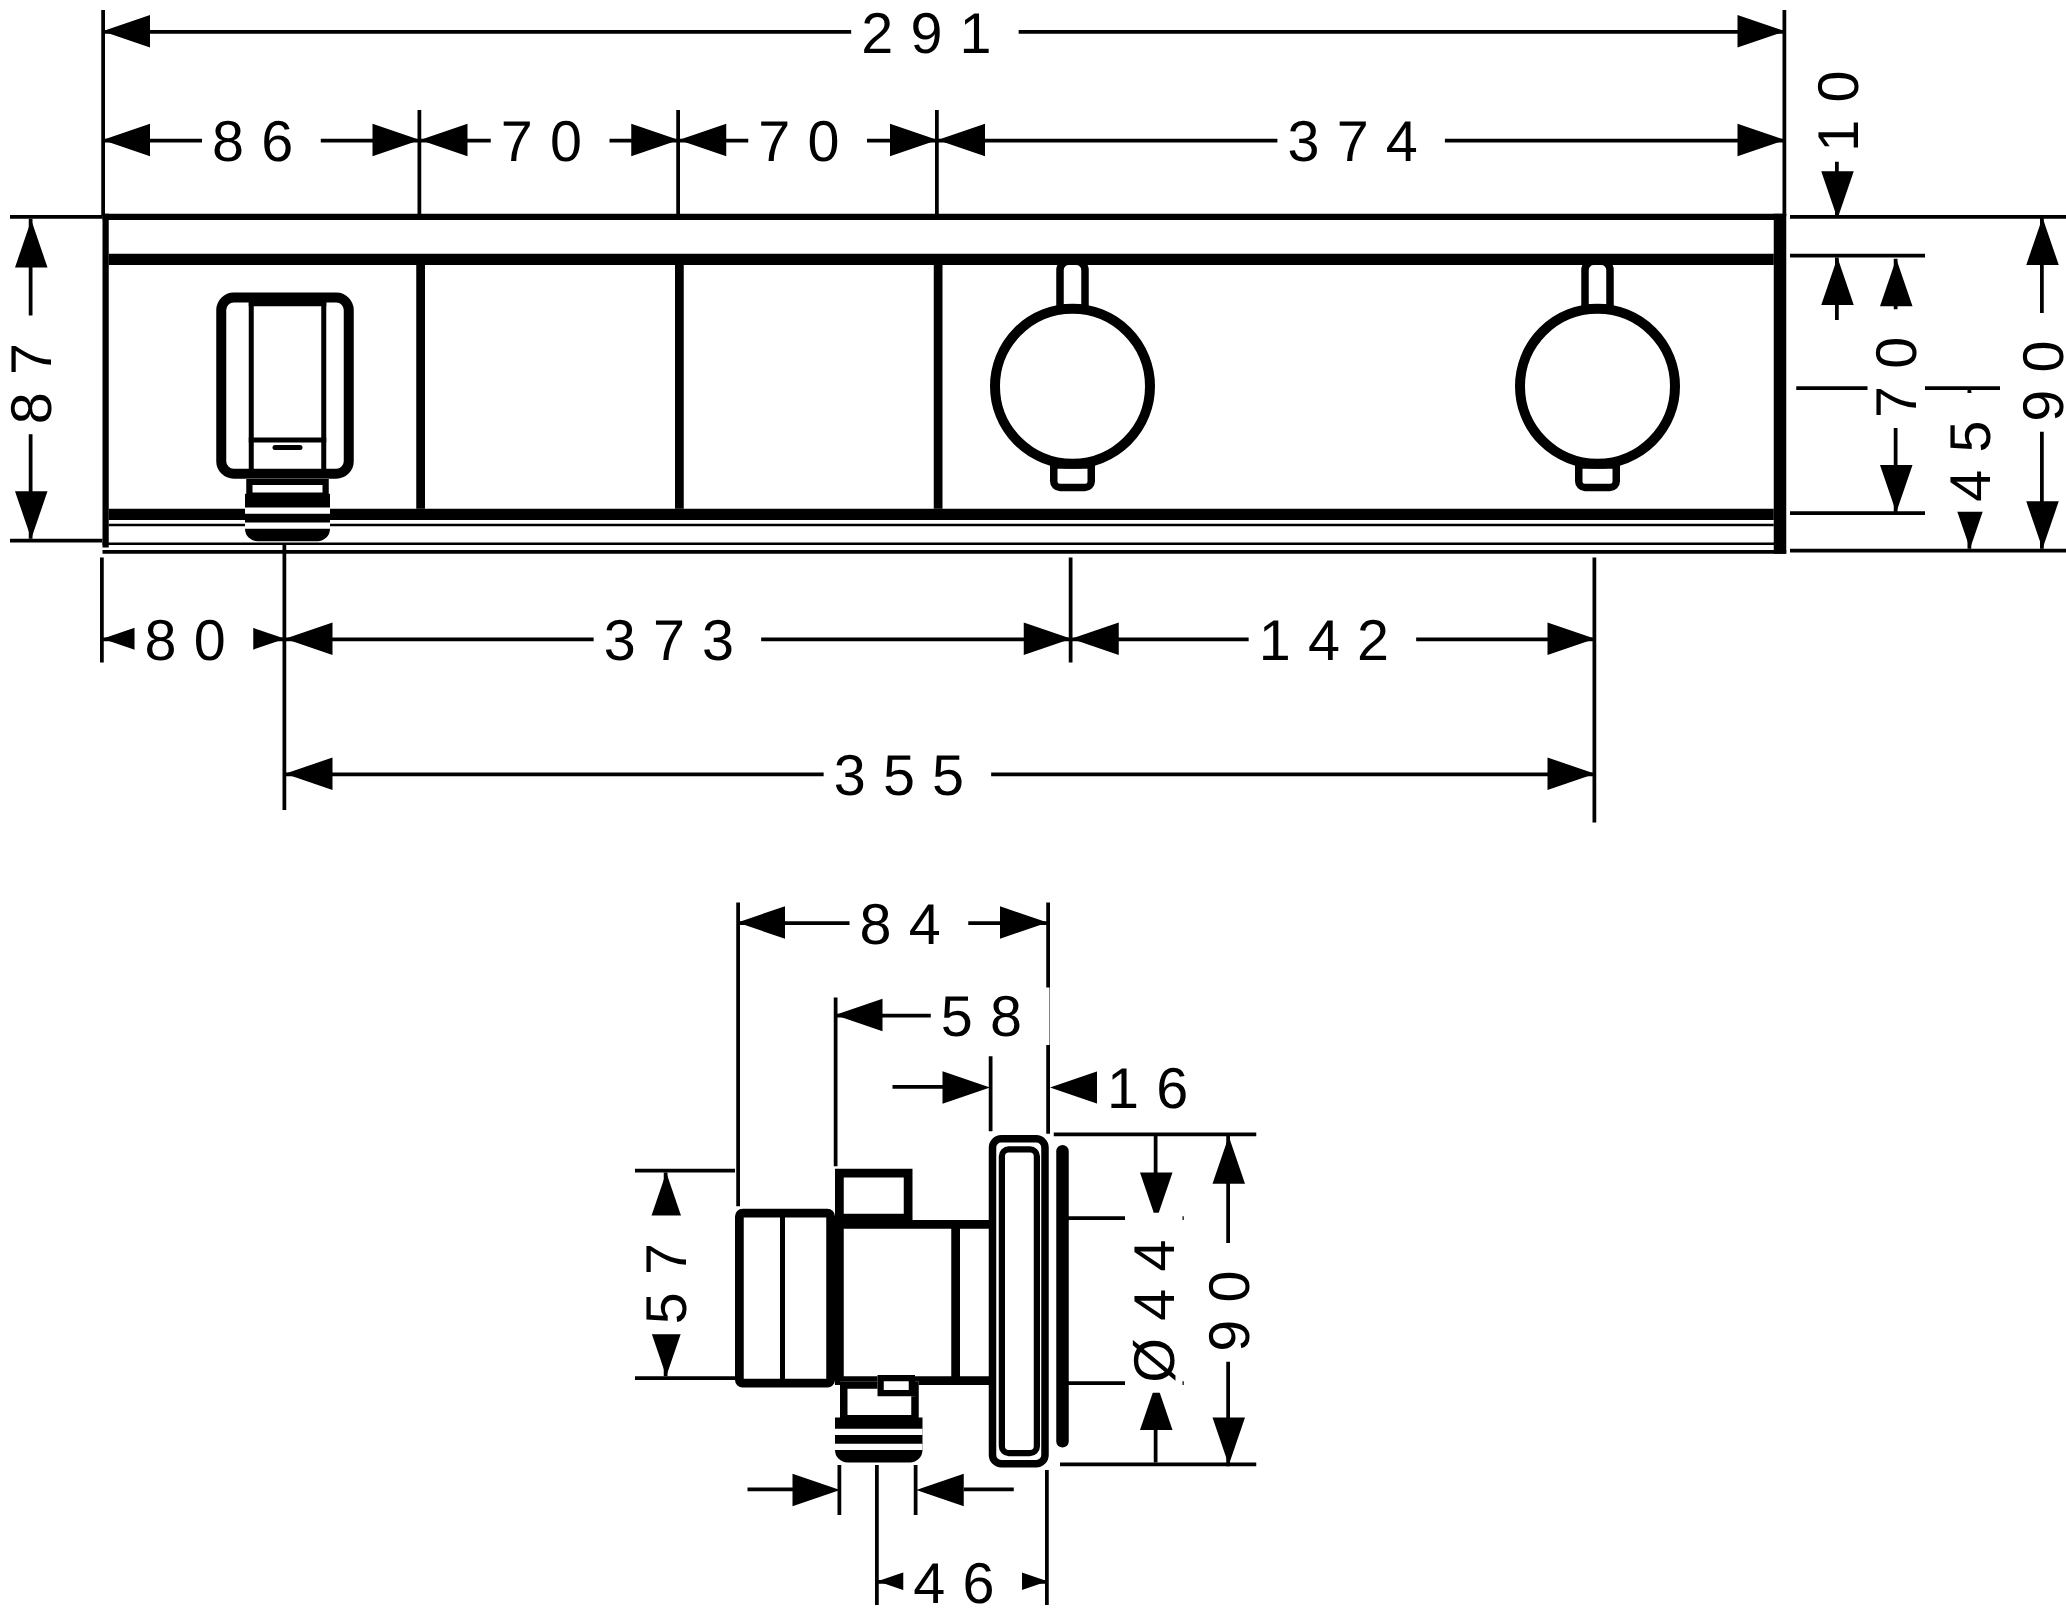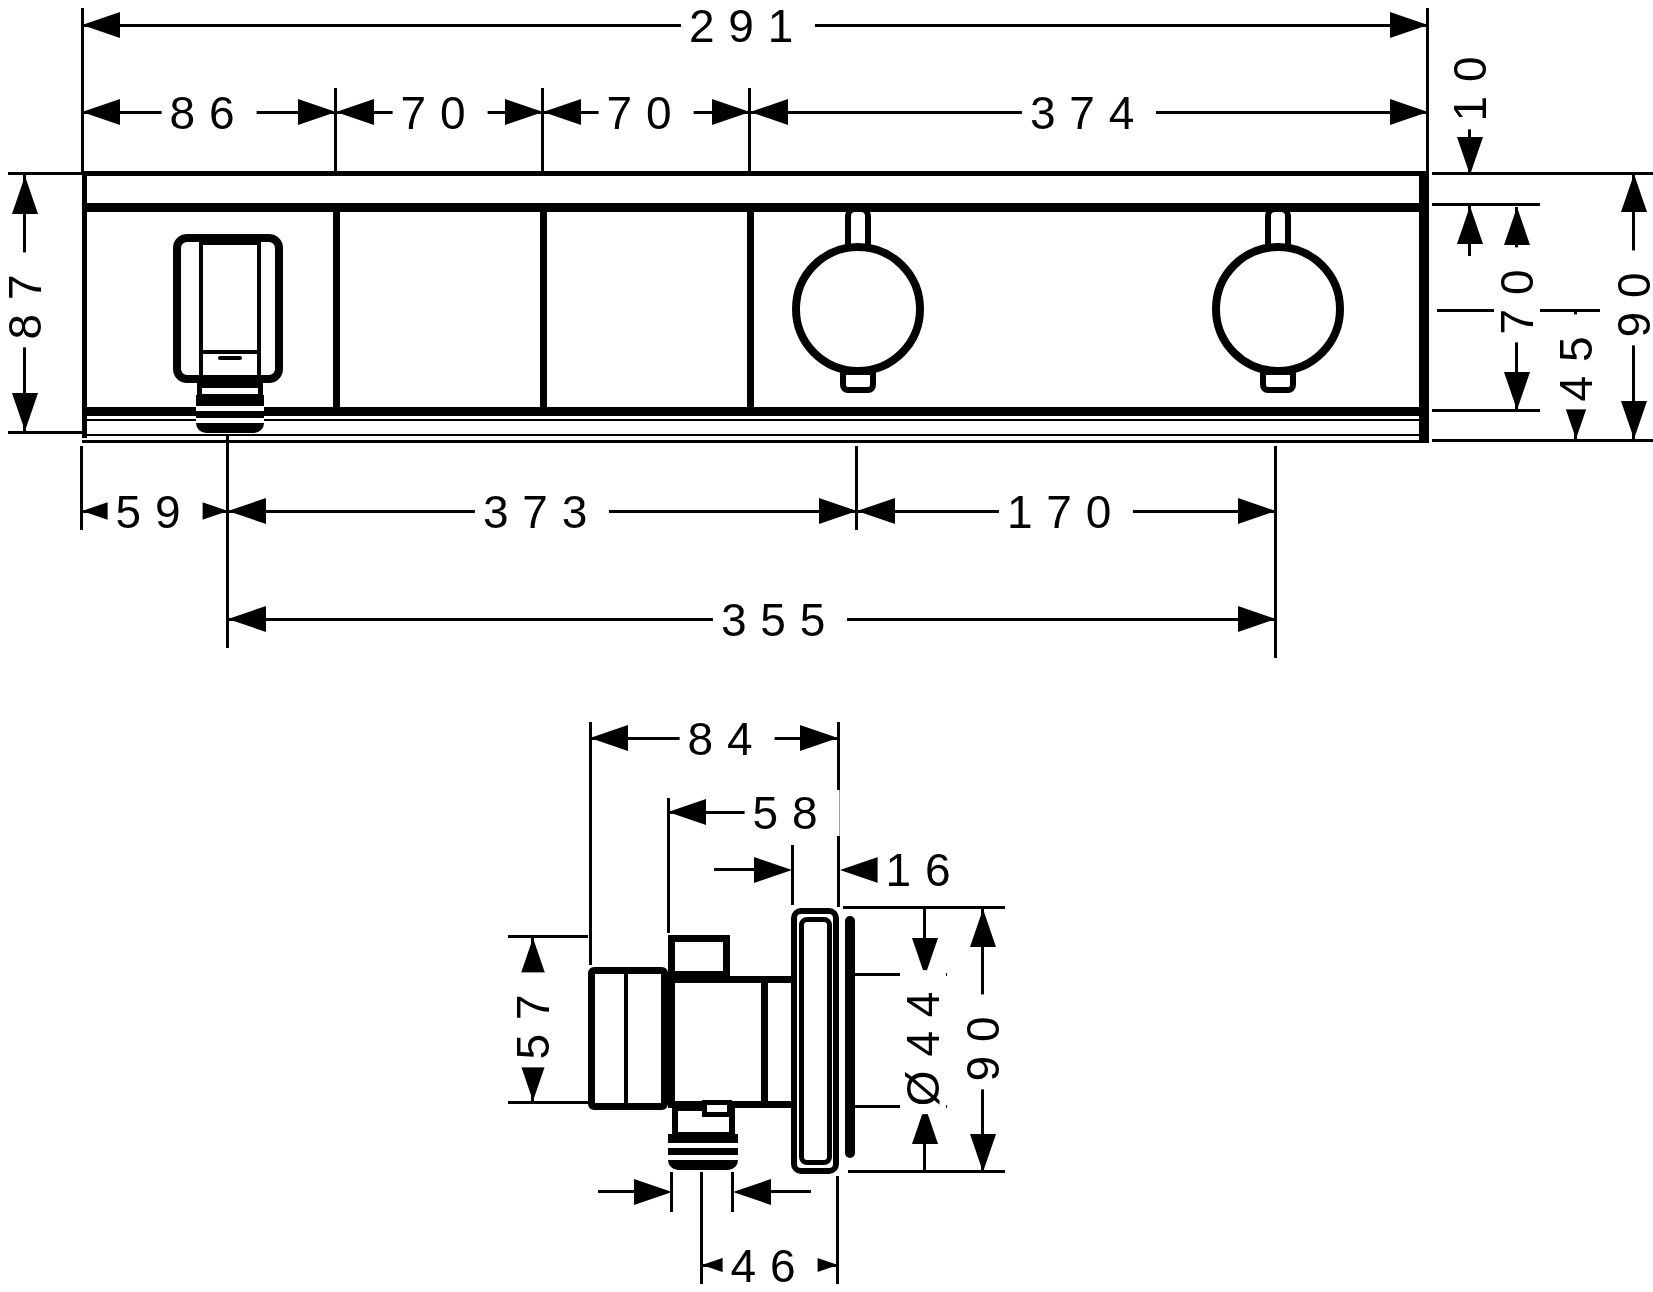--- a/index.html
+++ b/index.html
@@ -115,28 +115,28 @@
   <div class="l" style="left:226px;top:436px;width:3px;height:212px"></div>
   <div class="l" style="left:855px;top:446px;width:3px;height:84px"></div>
   <div class="l" style="left:1274px;top:446px;width:3px;height:212px"></div>
   <div class="l" style="left:82px;top:510px;width:1194px;height:3px"></div>
   <div class="aL" style="left:82px;top:498px"></div>
   <div class="aR" style="left:190px;top:498px"></div>
   <div class="aL" style="left:228px;top:498px"></div>
   <div class="aR" style="left:819px;top:498px"></div>
   <div class="aL" style="left:857px;top:498px"></div>
   <div class="aR" style="left:1238px;top:498px"></div>
-  <div class="t" style="left:155px;top:512px">59</div>
+  <div class="t" style="left:155px;top:512px">80</div>
   <div class="t" style="left:542px;top:512px">373</div>
-  <div class="t" style="left:1066px;top:512px">170</div>
+  <div class="t" style="left:1066px;top:512px">142</div>
 
   <div class="l" style="left:228px;top:618px;width:1048px;height:3px"></div>
   <div class="aL" style="left:228px;top:606px"></div>
   <div class="aR" style="left:1238px;top:606px"></div>
-  <div class="t" style="left:780px;top:620px">355</div>
+  <div class="t" style="left:726px;top:620px">355</div>
 
   <div class="l" style="left:589px;top:722px;width:3px;height:243px"></div>
   <div class="l" style="left:837px;top:722px;width:3px;height:185px"></div>
   <div class="l" style="left:590px;top:737px;width:248px;height:3px"></div>
   <div class="aL" style="left:590px;top:725px"></div>
   <div class="aR" style="left:800px;top:725px"></div>
   <div class="t" style="left:727px;top:739px">84</div>
 
   <div class="l" style="left:667px;top:798px;width:3px;height:135px"></div>
   <div class="l" style="left:668px;top:811px;width:170px;height:3px"></div>

